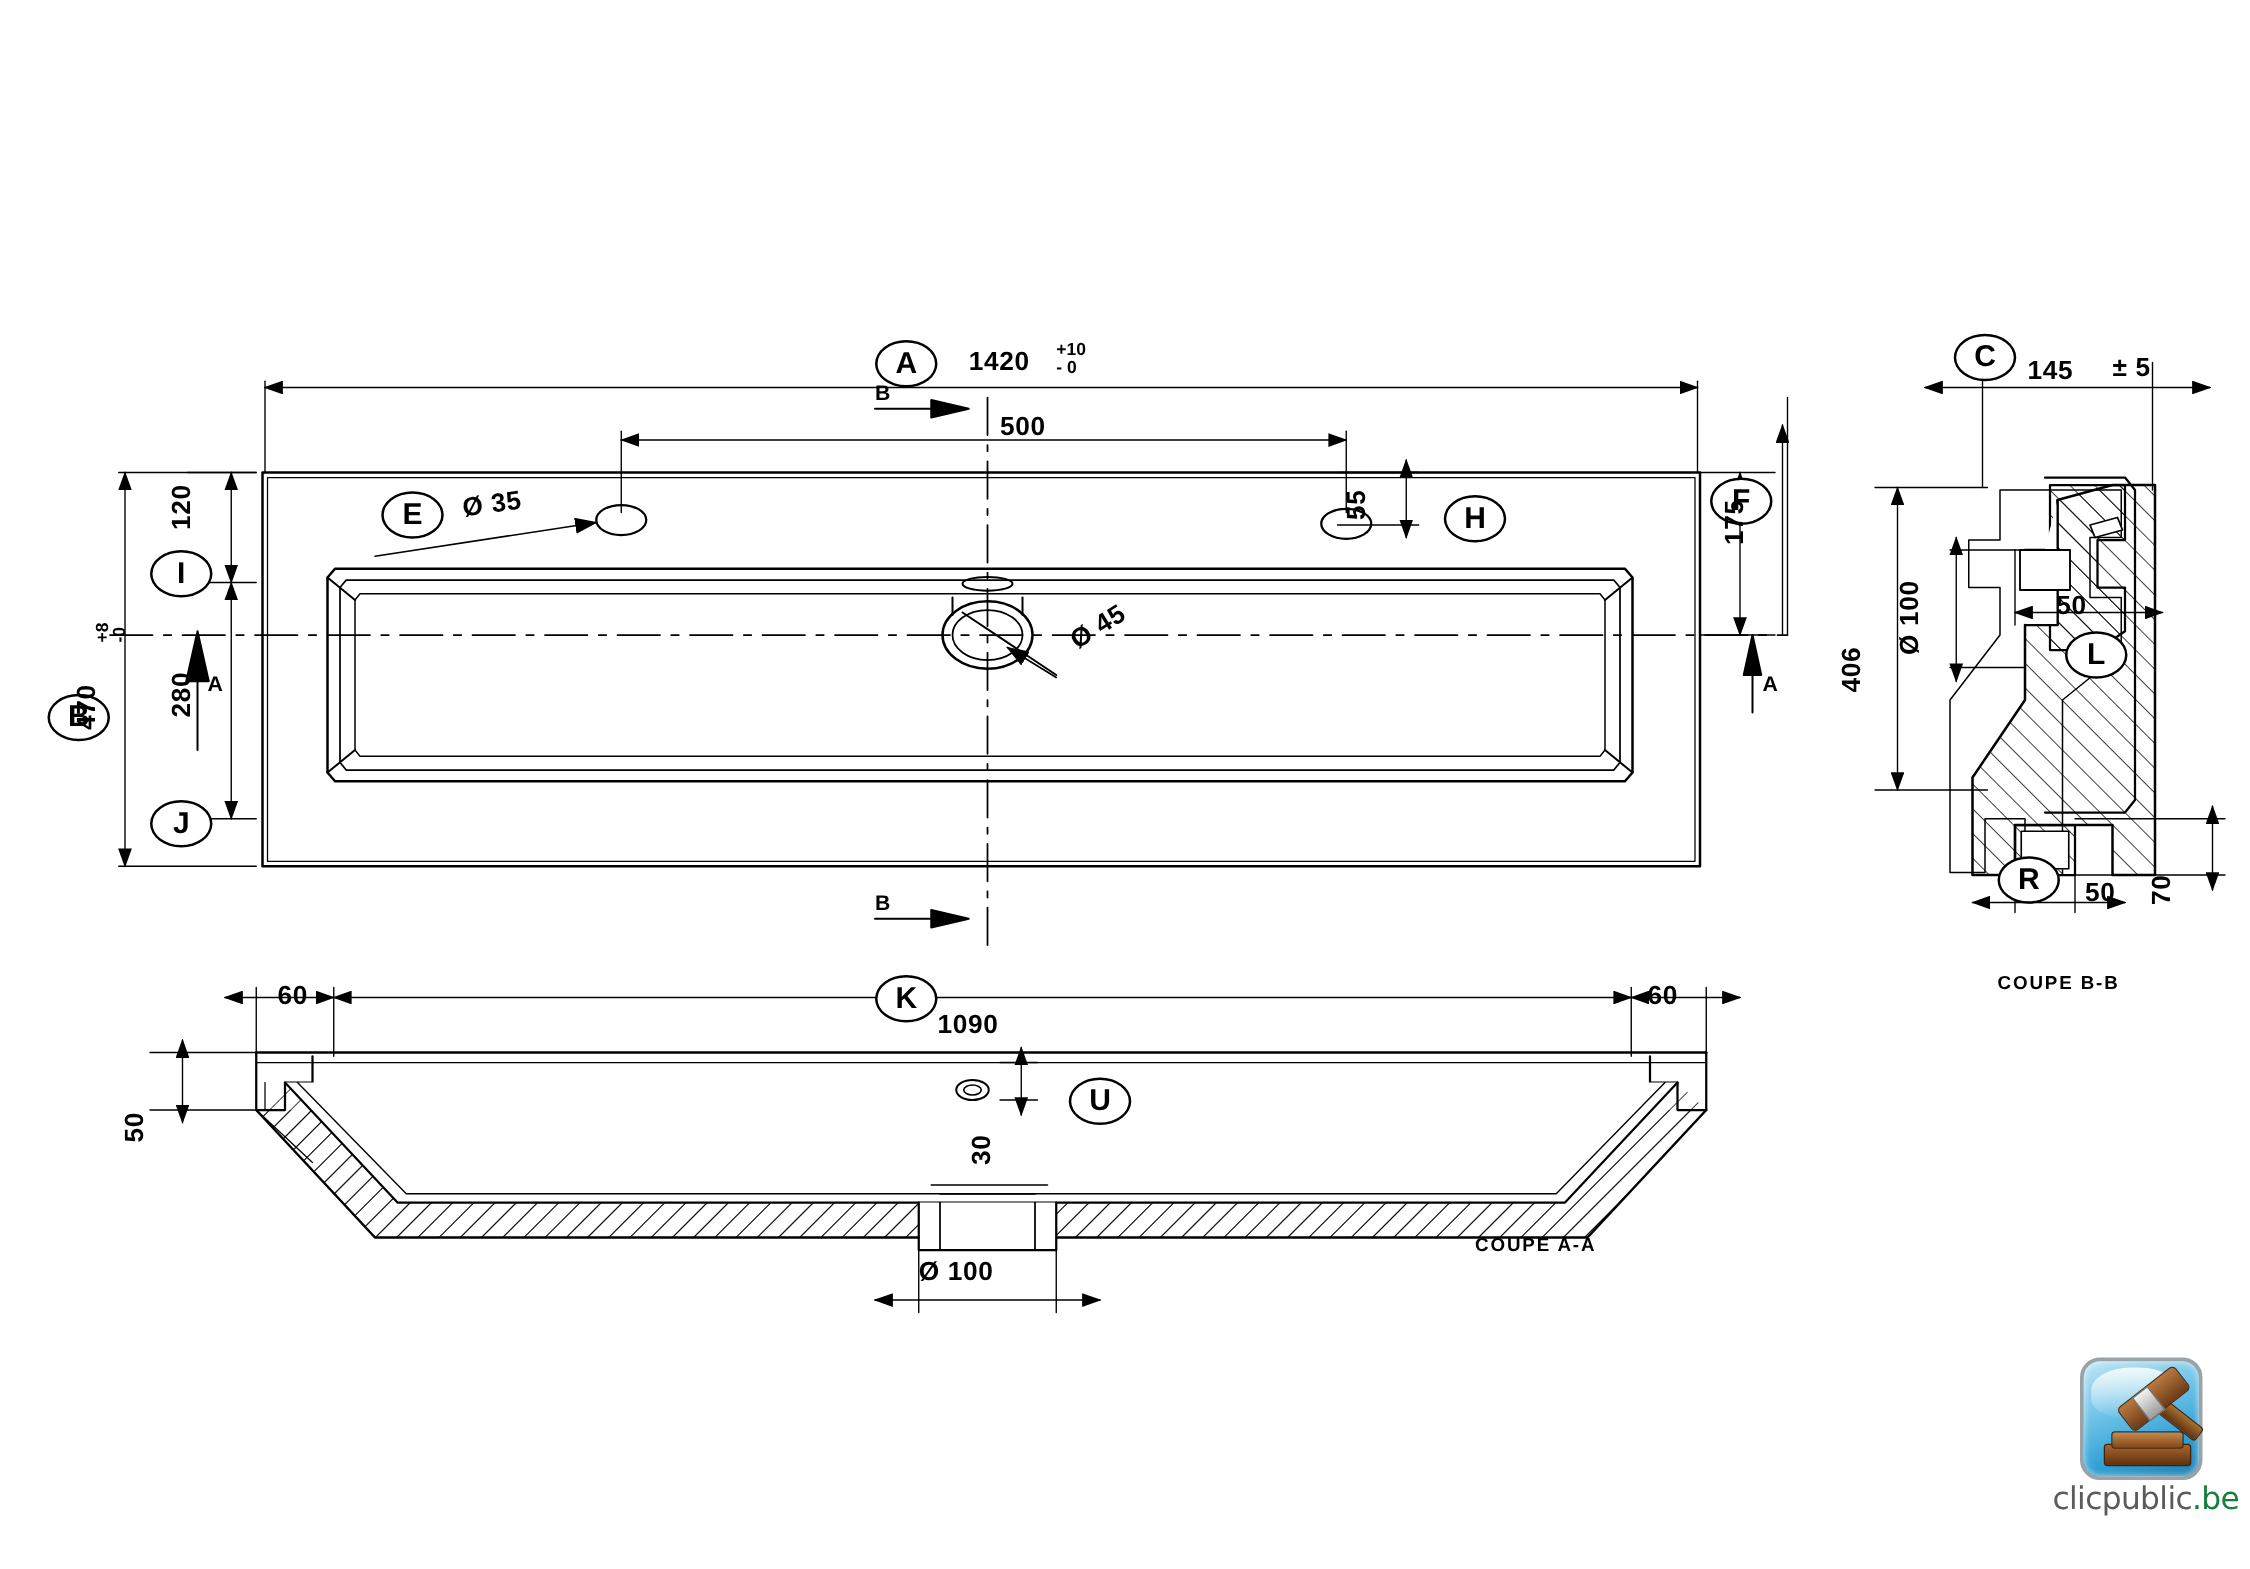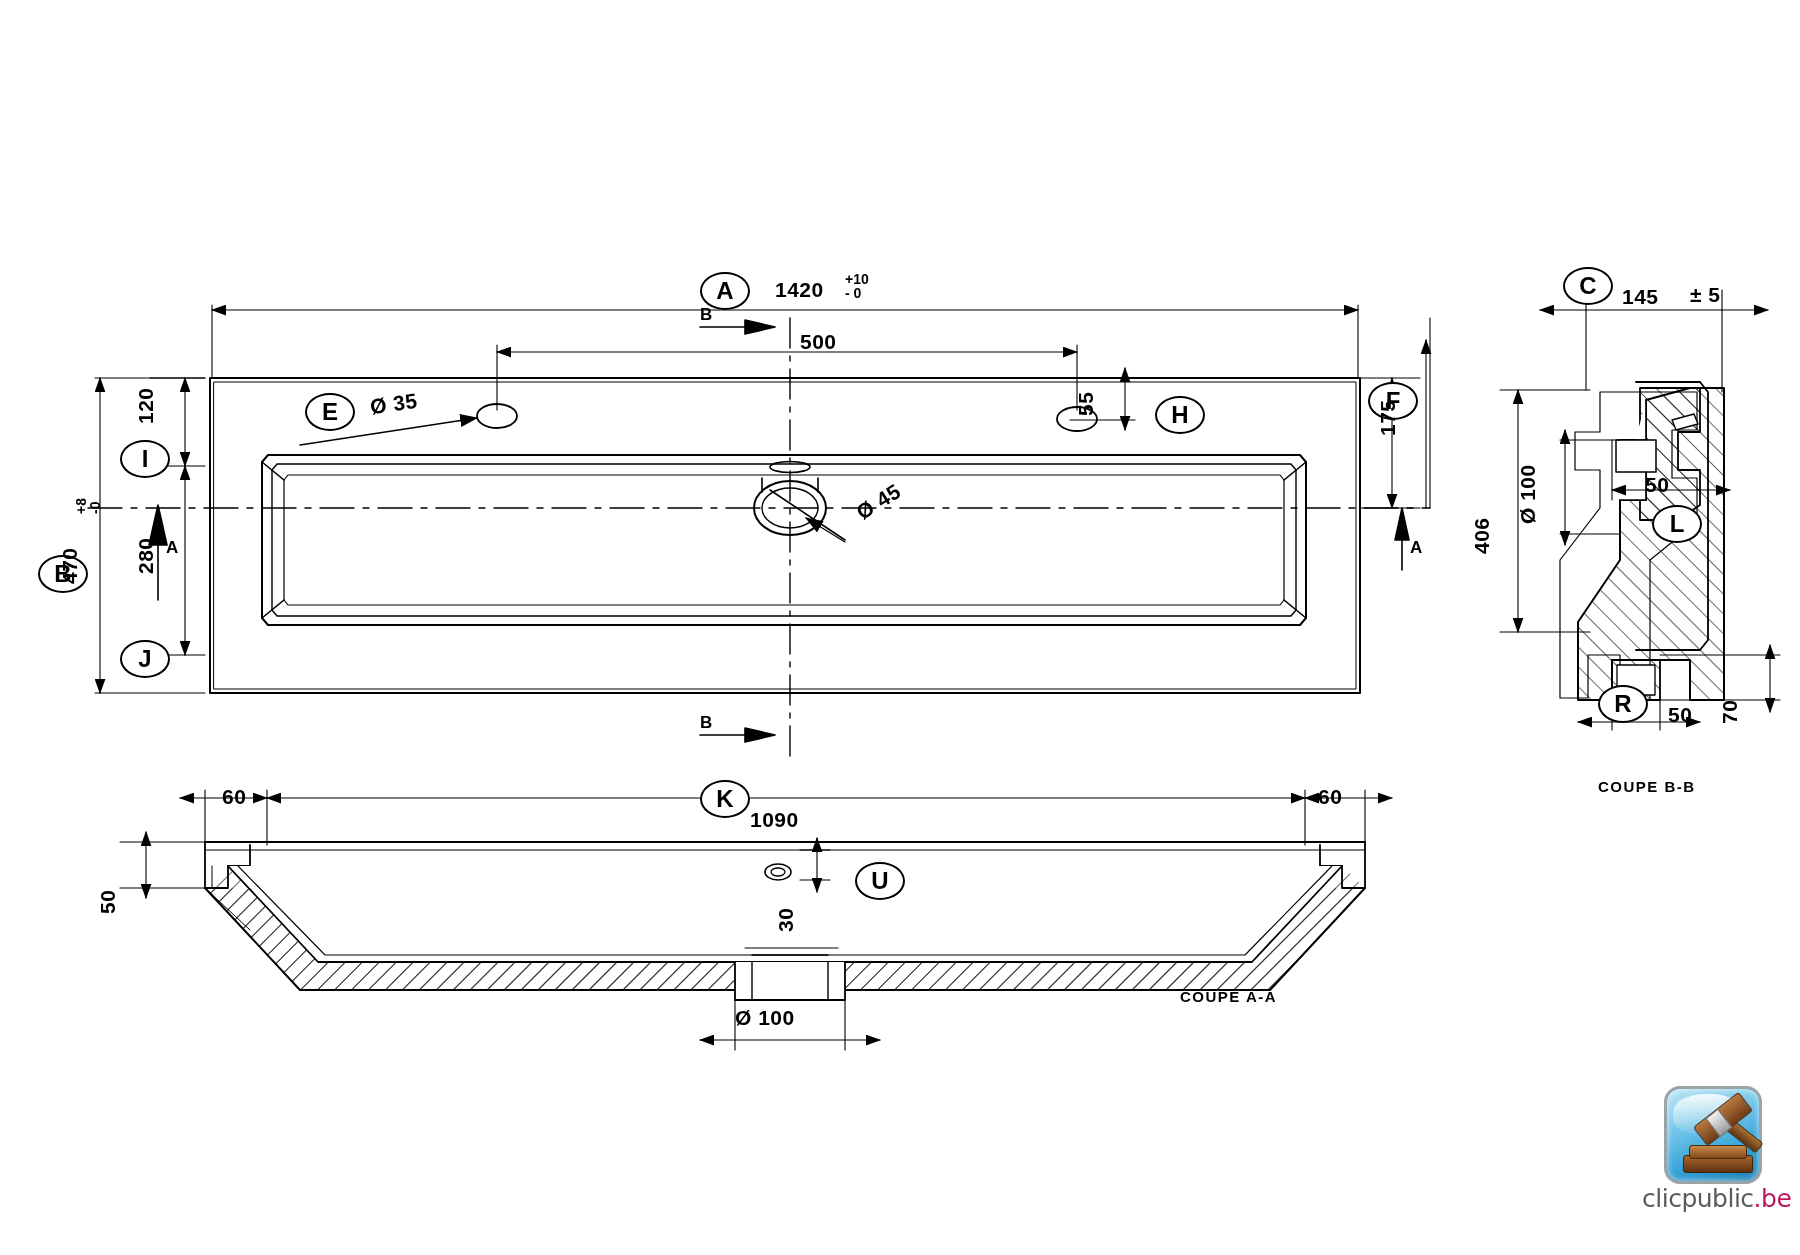--- a/index.html
+++ b/index.html
@@ -33,21 +33,21 @@
   .gavel-band{position:absolute;left:44px;top:22px;width:14px;height:22px;
      background:linear-gradient(180deg,#f2f2f2,#9a9a9a);transform:rotate(-38deg);border:1px solid #777;}
   .gavel-handle{position:absolute;left:55px;top:40px;width:40px;height:11px;border-radius:3px;
      background:linear-gradient(180deg,#a9702f,#5c3212);transform:rotate(38deg);border:1px solid #4a2a0c;}
   .block1{position:absolute;left:22px;top:56px;width:56px;height:12px;border-radius:3px;
      background:linear-gradient(180deg,#c68a4b,#84481d);border:1px solid #4e2a0d;}
   .block2{position:absolute;left:16px;top:66px;width:68px;height:16px;border-radius:3px;
      background:linear-gradient(180deg,#a9662c,#5e3211);border:1px solid #42230a;}
   .logo-text{position:absolute;left:0px;top:98px;width:160px;font-size:25px;font-weight:400;
      font-family:"DejaVu Sans",sans-serif;color:#5b5b5b;letter-spacing:-.5px;}
-  .logo-text .be{color:#be185d;text-align:right;}
+  .logo-text .be{color:#15803d;text-align:right;}
 </style>
 </head>
 <body>
 
 <div id="sheet">
 
   <svg class="dwg" viewBox="0 0 1800 1255">
     <defs>
       <marker id="ah" markerWidth="14" markerHeight="10" refX="13" refY="5" orient="auto">
         <path d="M0,0 L14,5 L0,10 z" fill="#000"></path>

